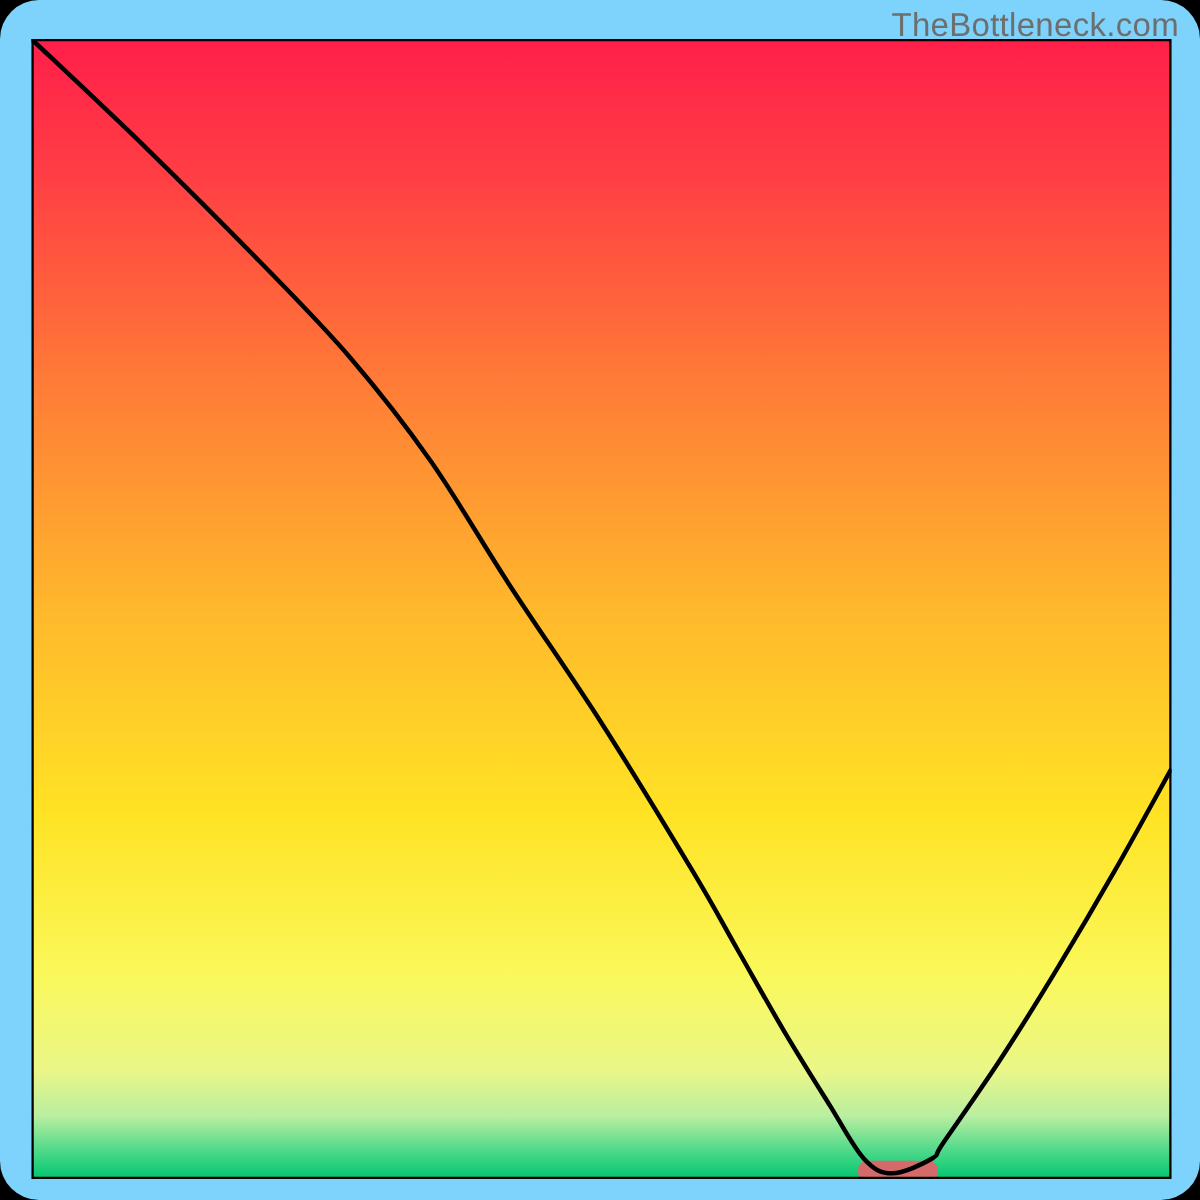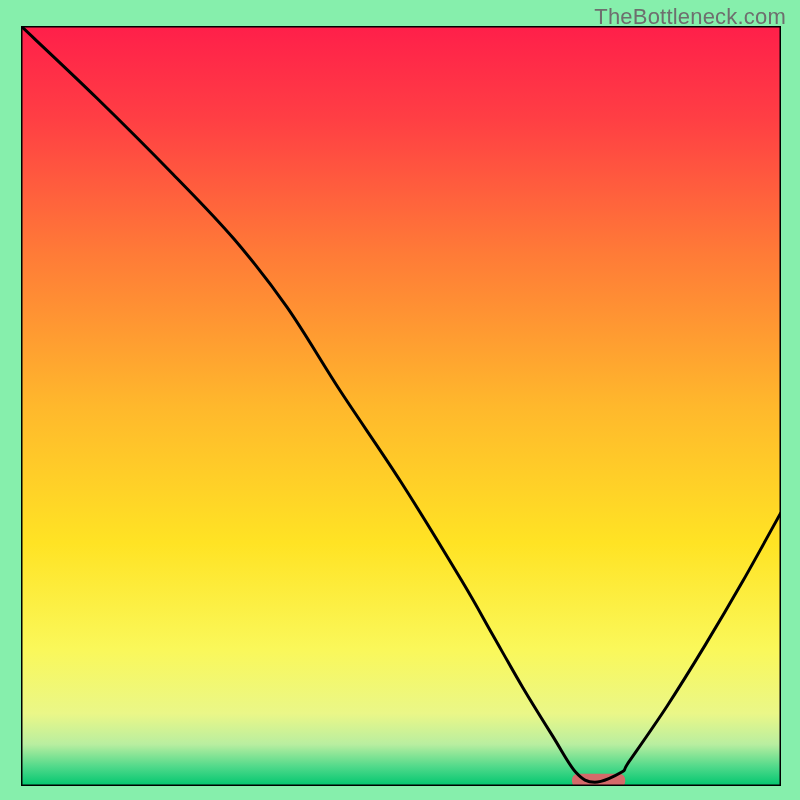--- a/index.html
+++ b/index.html
@@ -8,21 +8,22 @@
     width: 800px;
     height: 800px;
     background: #000;
     overflow: hidden;
     font-family: Arial, Helvetica, sans-serif;
   }
   .frame {
     position: relative;
     width: 800px;
     height: 800px;
-    background: #86efac;
+    background: #7dd3fc;
+    border-radius: 26px;
   }
   .watermark {
     position: absolute;
     top: 4px;
     right: 14px;
     color: #6e6e6e;
     font-size: 22px;
     font-weight: 500;
     letter-spacing: 0.2px;
     z-index: 10;

